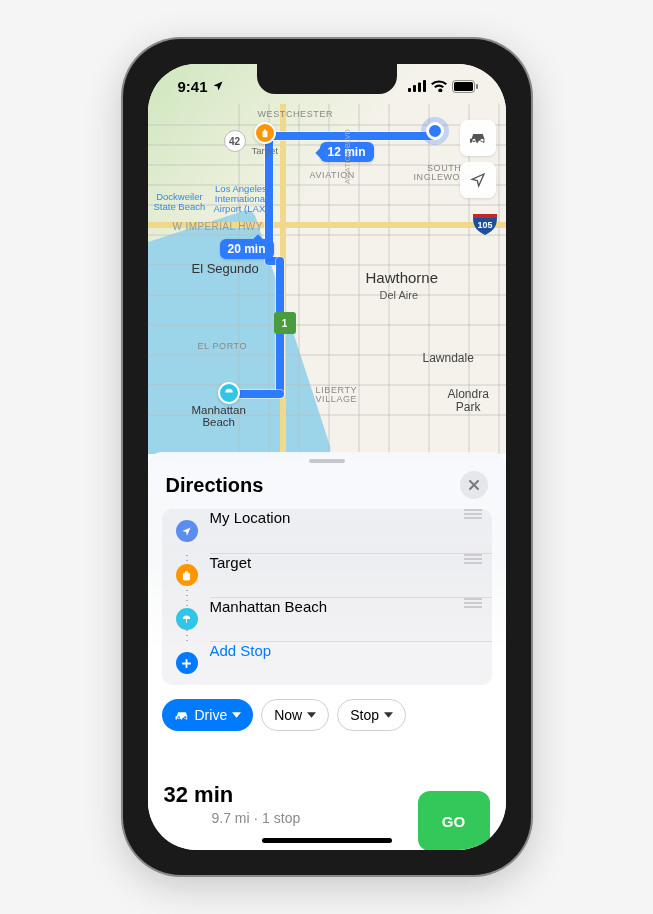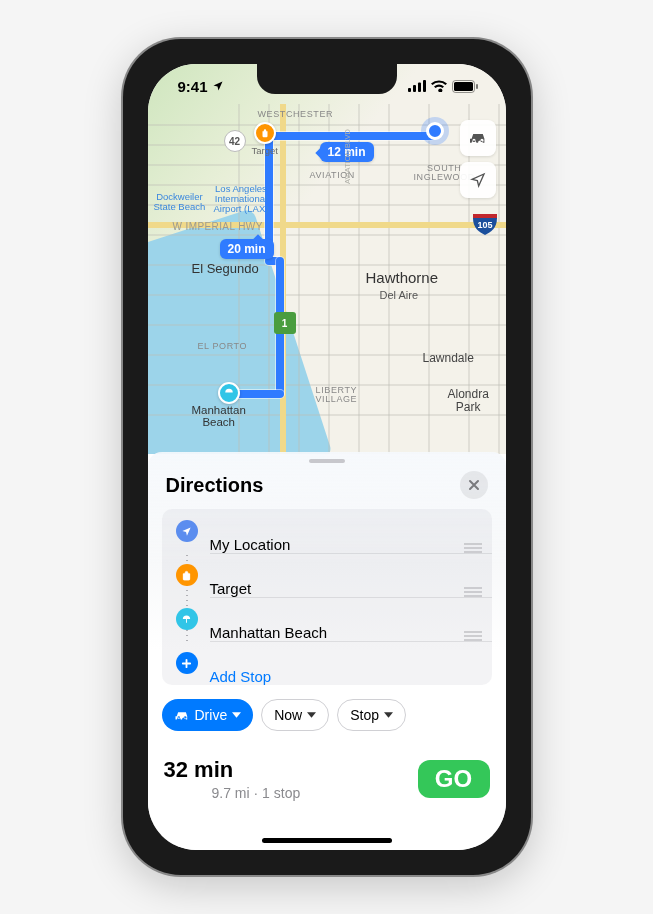--- a/index.html
+++ b/index.html
@@ -200,21 +200,21 @@
     align-items:center;
     height:44px;
     position:relative;
   }
   .stop-row + .stop-row .stop-label-wrap { border-top:0.5px solid rgba(120,120,128,0.18); }
   .stop-label-wrap {
     flex:1;
     margin-left:12px;
     height:100%;
     display:flex;
-    align-items:flex-end;
+    align-items:flex-start;
     justify-content:space-between;
     padding-right:10px;
   }
   .stop-icon {
     width:22px; height:22px;
     border-radius:50%;
     display:flex; align-items:center; justify-content:center;
     flex-shrink:0;
   }
   .stop-label { font-size:15px; color:#000; }
@@ -251,29 +251,30 @@
 
   .footer {
     display:flex;
     justify-content:space-between;
     align-items:center;
     padding:26px 16px 24px;
   }
   .eta-time { font-size:22px; font-weight:700; color:#000; }
   .eta-sub { font-size:14px; color:#8a8a8e; margin-top:2px;margin-left:48px; }
   .go-btn {
-    width:72px; height:38px;
+    width:72px; height:60px;
     background:#34c759;
     color:#fff;
-    font-size:24px;
+    font-size:15px;
     font-weight:700;
     border-radius:12px;
     display:flex;
     align-items:center;
     justify-content:center;
+    margin-top:34px;
   }
   .home-indicator {
     position:absolute;
     bottom:7px;
     left:50%;
     transform:translateX(-50%);
     width:130px;
     height:5px;
     background:#000;
     border-radius:3px;

